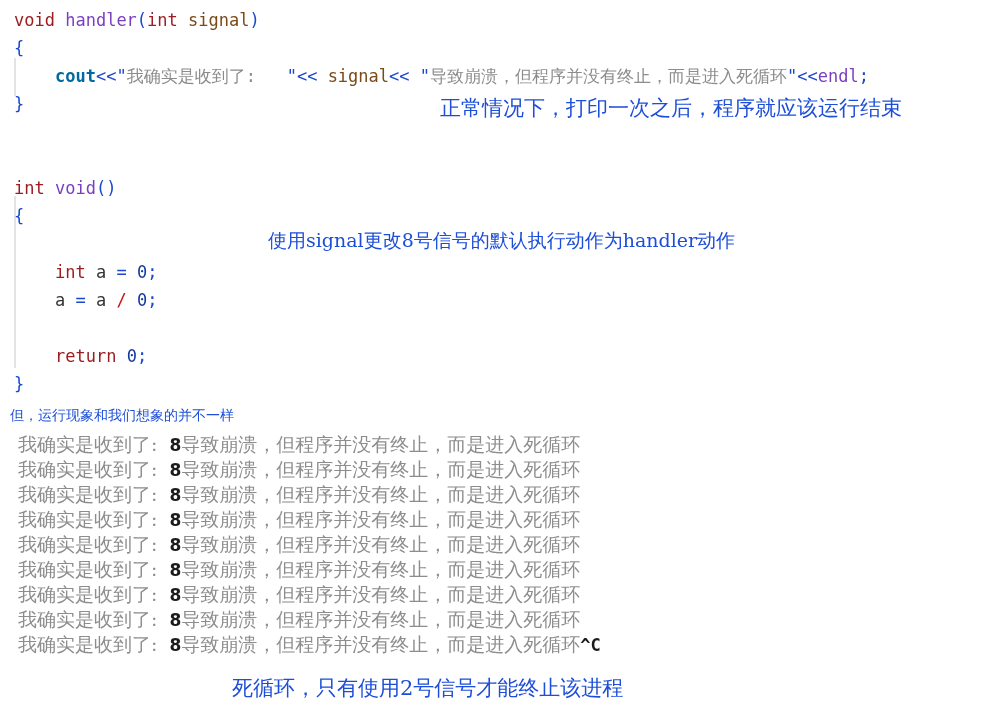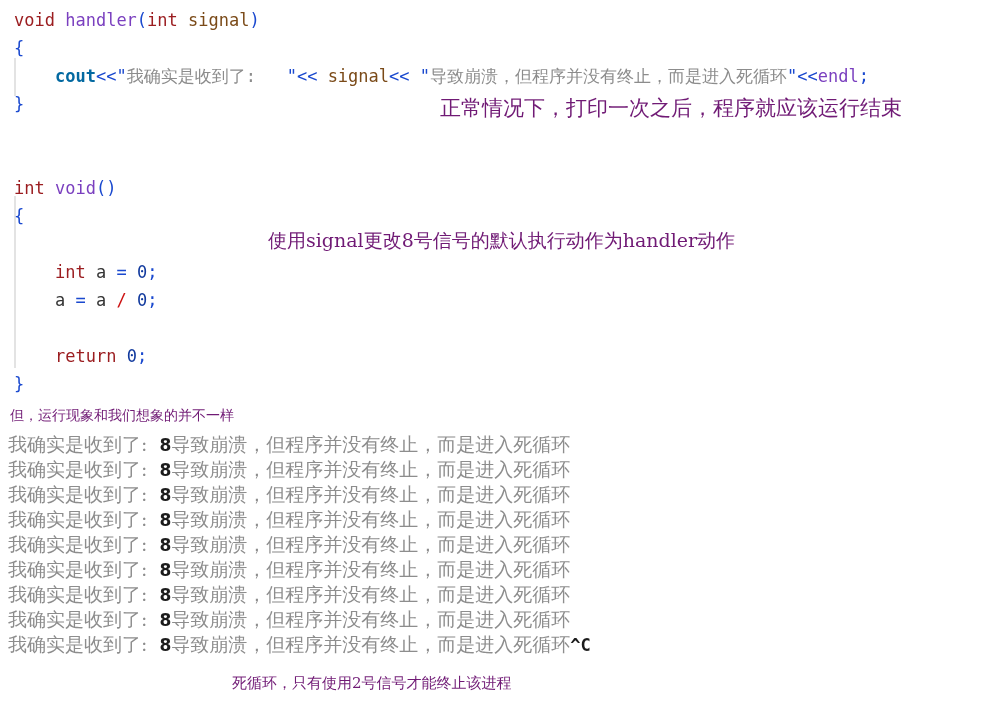--- a/index.html
+++ b/index.html
@@ -50,39 +50,40 @@
   .op      { color: #1a49cf; }   
   .str     { color: #8c8c8c; }   
   .quote   { color: #1a49cf; }   
   .num     { color: #123a9e; }   
   .var     { color: #333333; }   
   .slash   { color: #cc1111; }   
 
   
   .annot {
     position: absolute;
-    color: #701a75;
+    color: #1d4ed8;
     font-family: "DejaVu Serif", "Liberation Serif", serif;
     white-space: pre;
   }
 
   
   .term {
     position: absolute;
     left: 8px;
     top: 432px;
     width: 980px;
   }
   .term-line {
     height: 25px;
     line-height: 25px;
     font-size: 19px;
     font-family: "DejaVu Serif", "Liberation Serif", serif;
     color: #8d8d8d;
     white-space: pre;
+    margin-left: 10px;
   }
   .term-line .sig {
     color: #1b1b1b;
     font-weight: bold;
     font-family: "DejaVu Sans", "Liberation Sans", sans-serif;
     font-size: 17px;
   }
   .term-line .ctrlc {
     color: #1b1b1b;
     font-weight: bold;
@@ -116,21 +117,21 @@
       <div class="code-line ind1"><span class="punct">}</span></div>
     </div>
 </div>
 
 <span class="annot" style="left:440px;top:94px;font-size:21px;">正常情况下，打印一次之后，程序就应该运行结束</span>
 
 <span class="annot" style="left:268px;top:200px;font-size:19px;margin-top:28px;">使用signal更改8号信号的默认执行动作为handler动作</span>
 
 <span class="annot" style="left:10px;top:407px;font-size:14px;">但，运行现象和我们想象的并不一样</span>
 
-<span class="annot" style="left:232px;top:674px;font-size:15px;">死循环，只有使用2号信号才能终止该进程</span>
+<span class="annot" style="left:232px;top:674px;font-size:21px;">死循环，只有使用2号信号才能终止该进程</span>
 
 <div class="term" id="terminal-output">
     <div class="term-line"><span>我确实是收到了:  </span><span class="sig">8</span><span>导致崩溃，但程序并没有终止，而是进入死循环</span></div>
     <div class="term-line"><span>我确实是收到了:  </span><span class="sig">8</span><span>导致崩溃，但程序并没有终止，而是进入死循环</span></div>
     <div class="term-line"><span>我确实是收到了:  </span><span class="sig">8</span><span>导致崩溃，但程序并没有终止，而是进入死循环</span></div>
     <div class="term-line"><span>我确实是收到了:  </span><span class="sig">8</span><span>导致崩溃，但程序并没有终止，而是进入死循环</span></div>
     <div class="term-line"><span>我确实是收到了:  </span><span class="sig">8</span><span>导致崩溃，但程序并没有终止，而是进入死循环</span></div>
     <div class="term-line"><span>我确实是收到了:  </span><span class="sig">8</span><span>导致崩溃，但程序并没有终止，而是进入死循环</span></div>
     <div class="term-line"><span>我确实是收到了:  </span><span class="sig">8</span><span>导致崩溃，但程序并没有终止，而是进入死循环</span></div>
     <div class="term-line"><span>我确实是收到了:  </span><span class="sig">8</span><span>导致崩溃，但程序并没有终止，而是进入死循环</span></div>

